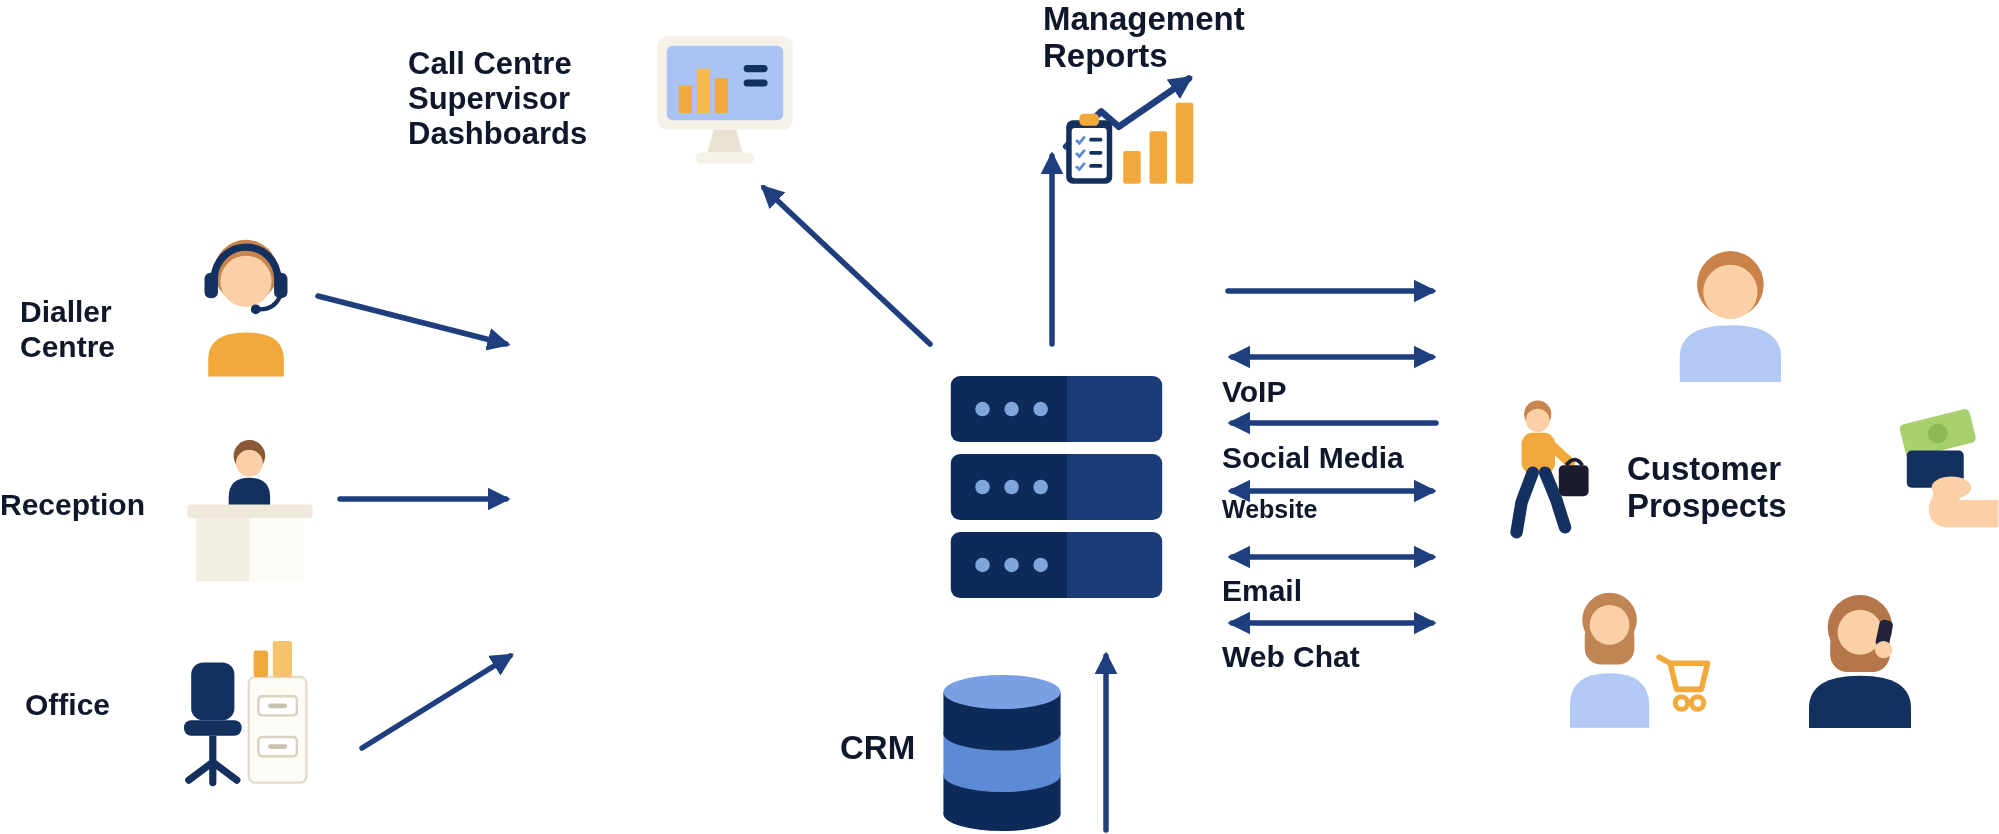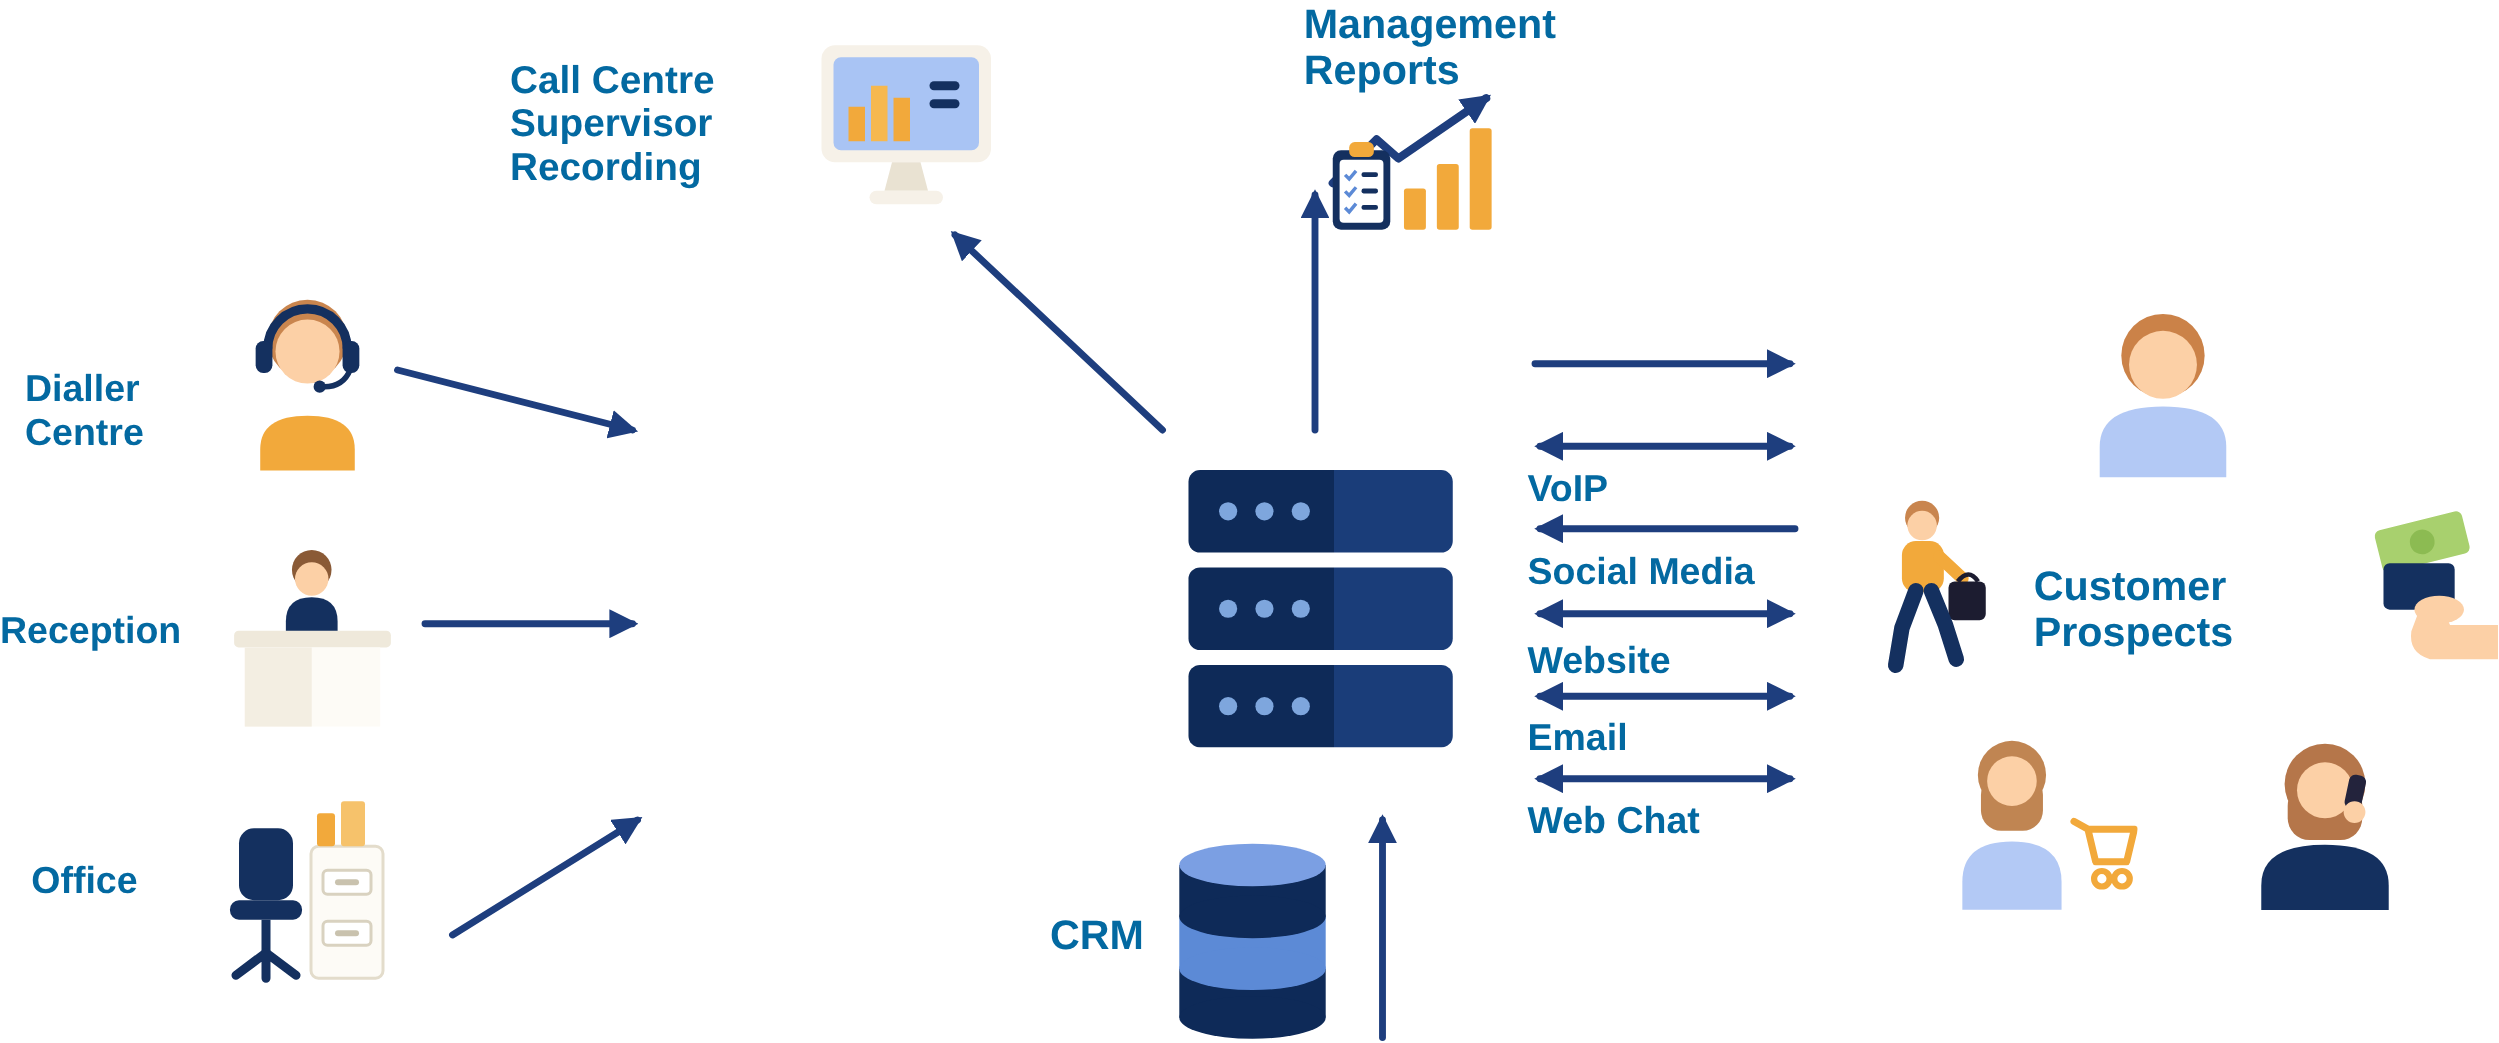--- a/index.html
+++ b/index.html
@@ -1,20 +1,20 @@
 <!DOCTYPE html>
 <html><head>
 <meta charset="utf-8">
 <style>
   * { margin:0; padding:0; box-sizing:border-box; }
   html,body { background:#ffffff; }
   body { font-family:"Liberation Sans", sans-serif; color:#1d1d1b; }
   .canvas { position:relative; width:1999px; height:834px; background:#ffffff; overflow:hidden; }
   .abs { position:absolute; }
-  .label { font-weight:700; color:#0369a1; }
+  .label { font-weight:700; color:#0f172a; }
   .center { }
   .right { text-align:right; }
   .block { display:block; }
   svg { display:block; width:100%; height:100%; }
   .arrow-layer { left:0; top:0; width:1999px; height:834px; z-index:1; pointer-events:none; }
   .node { z-index:2; }
 </style>
 </head>
 <body>
 
@@ -95,21 +95,21 @@
       <rect x="16" y="28" width="36" height="48" rx="10" fill="#14305f"></rect>
       <rect x="10" y="76" width="48" height="13" rx="6" fill="#14305f"></rect>
       <rect x="31" y="89" width="6" height="22" fill="#14305f"></rect>
       <path d="M34,111 L14,126 M34,111 L54,126 M34,111 L34,128" stroke="#14305f" stroke-width="6" stroke-linecap="round" fill="none"></path>
     </svg>
   </div>
 
   <div class="abs node label center" style="left:408px;top:46px;width:260px;font-size:31px;line-height:35px;">
     <span class="block">Call Centre</span>
     <span class="block">Supervisor</span>
-    <span class="block">Recording</span>
+    <span class="block">Dashboards</span>
   </div>
 
   <div class="abs node" style="left:650px;top:28px;width:150px;height:152px;">
     <svg viewBox="0 0 125 125">
       <rect x="6" y="6" width="113" height="78" rx="9" fill="#f6f1e8"></rect>
       <rect x="14" y="14" width="97" height="62" rx="5" fill="#a9c4f4"></rect>
       <rect x="24" y="47" width="11" height="23" fill="#f2a93b"></rect>
       <rect x="39" y="33" width="11" height="37" fill="#f6b84f"></rect>
       <rect x="54" y="41" width="11" height="29" fill="#f2a93b"></rect>
       <rect x="78" y="30" width="20" height="6" rx="3" fill="#14305f"></rect>
@@ -183,21 +183,21 @@
       <ellipse cx="50" cy="84" rx="48" ry="14" fill="#5c8ad6"></ellipse>
       <rect x="2" y="16" width="96" height="34" fill="#0e2a58"></rect>
       <ellipse cx="50" cy="50" rx="48" ry="14" fill="#0e2a58"></ellipse>
       <ellipse cx="50" cy="16" rx="48" ry="14" fill="#7b9fe3"></ellipse>
     </svg>
   </div>
 
   <div class="abs node" style="left:1222px;top:0;width:220px;height:834px;">
     <div class="abs label center" style="left:0;top:375px;width:220px;font-size:30px;">VoIP</div>
     <div class="abs label center" style="left:0;top:441px;width:220px;font-size:30px;">Social Media</div>
-    <div class="abs label center" style="left:0;top:512px;width:220px;font-size:30px;">Website</div>
+    <div class="abs label center" style="left:0;top:495px;width:220px;font-size:25px;">Website</div>
     <div class="abs label center" style="left:0;top:574px;width:220px;font-size:30px;">Email</div>
     <div class="abs label center" style="left:0;top:640px;width:220px;font-size:30px;">Web Chat</div>
   </div>
 
   <div class="abs node" style="left:1488px;top:400px;width:118px;height:144px;">
     <svg viewBox="0 0 95 115">
       <circle cx="40" cy="11" r="11" fill="#c9854e"></circle>
       <circle cx="40" cy="16" r="9.5" fill="#fcd0a6"></circle>
       <rect x="27" y="26" width="27" height="33" rx="9" fill="#f2a93b"></rect>
       <path d="M51,36 L66,50" stroke="#f2a93b" stroke-width="8" stroke-linecap="round"></path>

